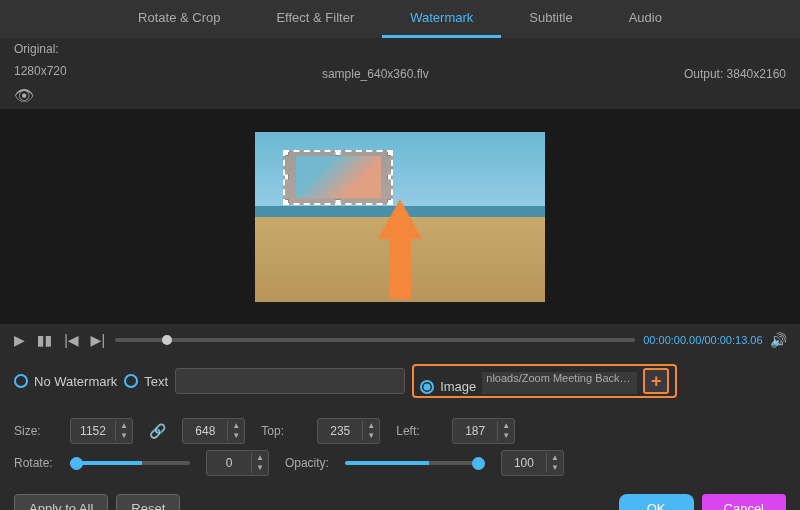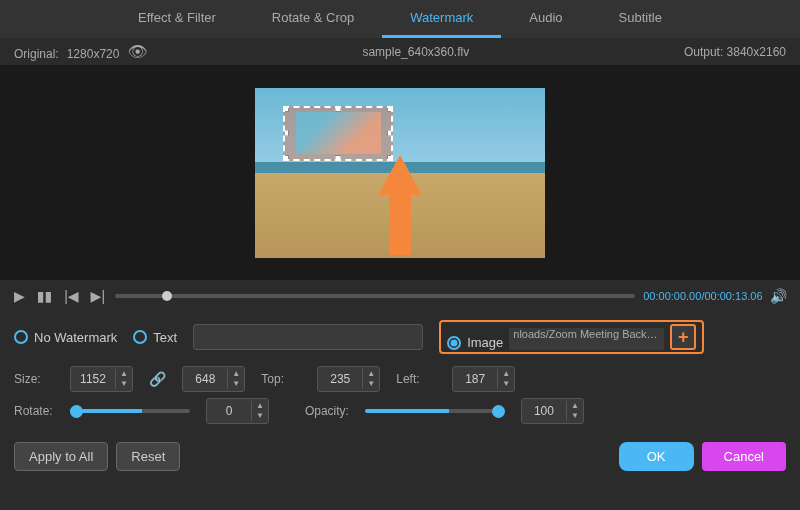--- a/index.html
+++ b/index.html
@@ -40,21 +40,21 @@
     
     .info-bar {
       display: flex;
       align-items: center;
       justify-content: space-between;
       padding: 4px 14px;
       background: #2b2b2b;
       font-size: 12px;
       color: #aaa;
     }
-    .info-bar .left { display: flex; align-items: flex-end; gap: 8px; }
+    .info-bar .left { display: flex; align-items: flex-start; gap: 8px; flex-direction: column; }
     .eye-icon { cursor: pointer; font-size: 16px; color: #aaa; }
 
     
     .video-container {
       display: flex;
       justify-content: center;
       align-items: center;
       background: #1a1a1a;
       height: 215px;
       position: relative;
@@ -193,22 +193,22 @@
     .volume-icon { font-size: 14px; color: #aaa; cursor: pointer; }
 
     
     .wm-controls {
       background: #2b2b2b;
       padding: 8px 14px 6px;
     }
     .wm-type-row {
       display: flex;
       align-items: center;
-      gap: 16px;
-      margin-bottom: 12px;
+      gap: 7px;
+      margin-bottom: 20px;
     }
     .radio-group {
       display: flex;
       align-items: center;
       gap: 6px;
     }
     .radio-btn {
       width: 14px;
       height: 14px;
       border-radius: 50%;
@@ -376,25 +376,25 @@
       padding: 7px 22px;
       border-radius: 4px;
       cursor: pointer;
       font-size: 13px;
     }
   </style>
 </head>
 <body>
 
 <div class="tab-bar">
+  <div class="tab">Rotate &amp; Crop</div>
   <div class="tab">Effect &amp; Filter</div>
-  <div class="tab">Rotate &amp; Crop</div>
   <div class="tab active">Watermark</div>
+  <div class="tab">Subtitle</div>
   <div class="tab">Audio</div>
-  <div class="tab">Subtitle</div>
 </div>
 
 <div class="info-bar">
   <div class="left">
     <span>Original:</span>
     <span>1280x720</span>
     <span class="eye-icon">👁</span>
   </div>
   <span>sample_640x360.flv</span>
   <div>
@@ -510,21 +510,21 @@
     <div class="slider-container">
       <input type="range" class="slider rotate-slider" min="0" max="360" value="0" style="">
     </div>
     <div class="number-input">
       <input class="num-val" type="text" value="0" style="">
       <div class="num-arrows">
         <button class="num-arrow">▲</button>
         <button class="num-arrow">▼</button>
       </div>
     </div>
-    <span class="setting-label" style="margin-left:20px;">Opacity:</span>
+    <span class="setting-label" style="">Opacity:</span>
     <div class="slider-container">
       <input type="range" class="slider opacity-slider" min="0" max="100" value="100" style="">
     </div>
     <div class="number-input">
       <input class="num-val" type="text" value="100" style="">
       <div class="num-arrows">
         <button class="num-arrow">▲</button>
         <button class="num-arrow">▼</button>
       </div>
     </div>

